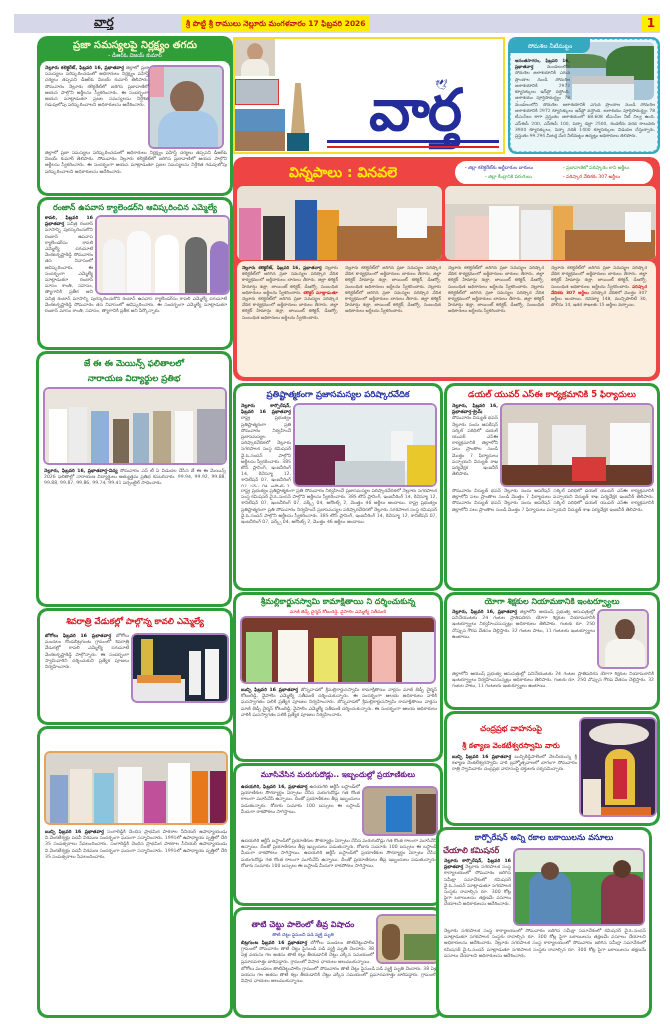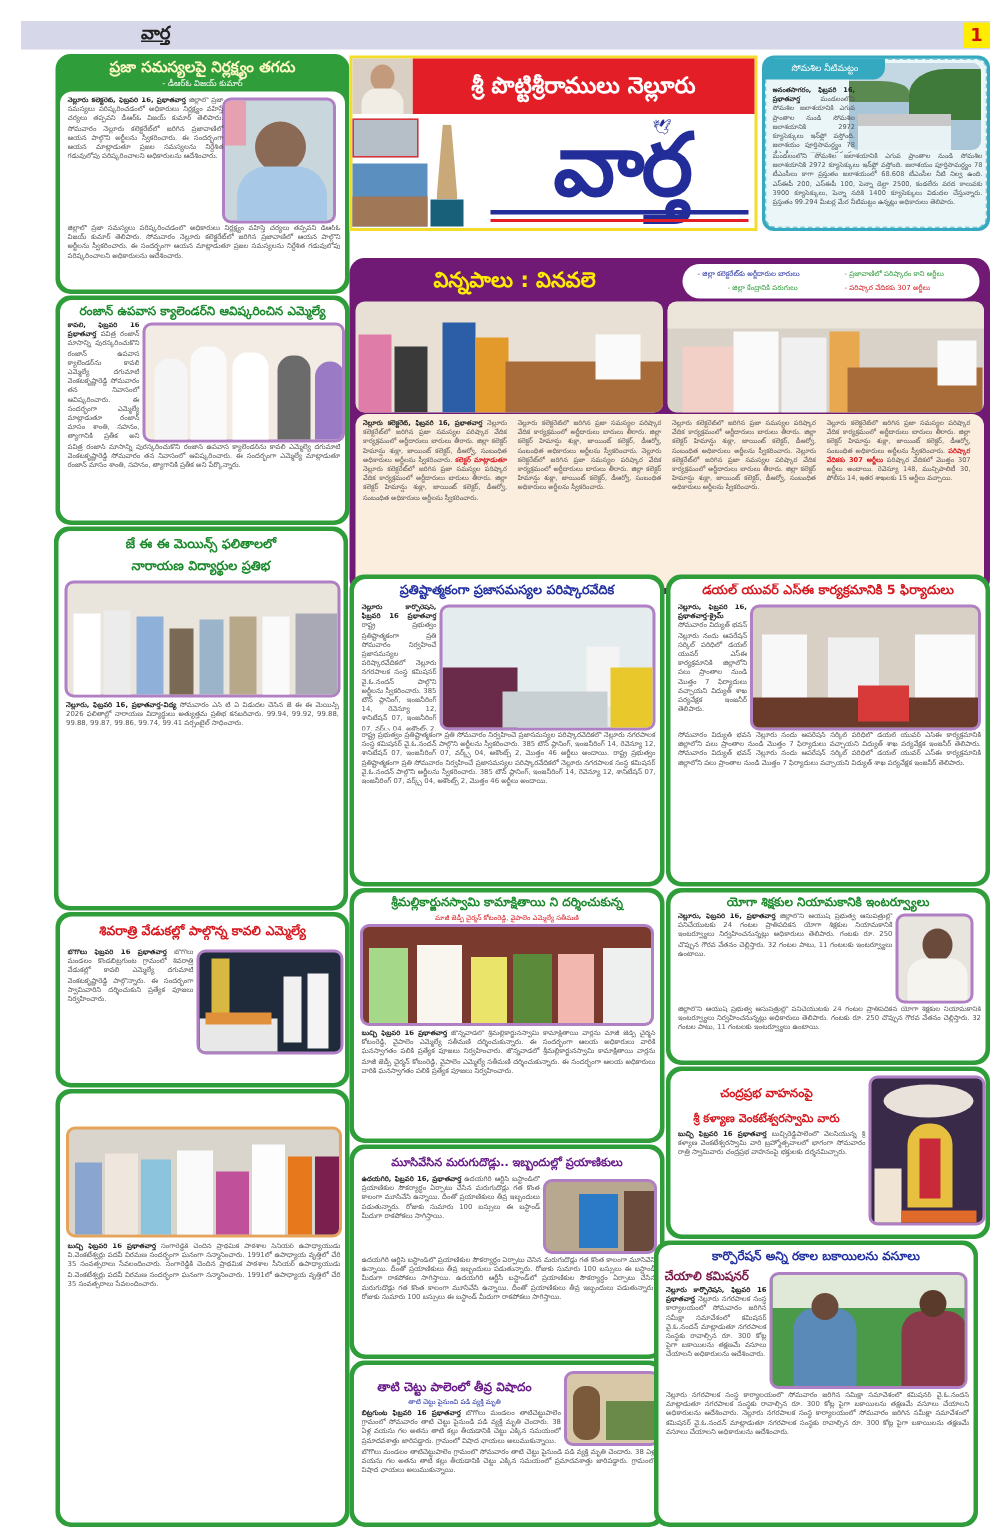--- a/index.html
+++ b/index.html
@@ -44,33 +44,34 @@
   .mast .dove { position: absolute; left: 200px; top: 40px; font-size: 10px; color: #232d99; }
   .mast .rule1 { position: absolute; left: 92px; right: 4px; bottom: 9px; height: 3px; background: #232d99; }
   .mast .rule2 { position: absolute; left: 92px; right: 4px; bottom: 4px; height: 2px; background: #e41e26; }
 
   
   .dambox { position: absolute; left: 494px; top: 23px; width: 152px; height: 117px; background: #35a9bf; border-radius: 8px; }
   .dambox .inner { position: absolute; left: 2px; top: 2px; right: 2px; bottom: 2px; background: #eaf6f8; border-radius: 7px; border: 1px dashed #7fc9d6; }
   .dambox .tab { position: absolute; left: 2px; top: 2px; width: 80px; height: 14px; background: #35a9bf; border-radius: 6px 0 8px 0; color: #fff; font-size: 6px; text-align: center; line-height: 14px; }
 
   
-  .redfeat { position: absolute; left: 219px; top: 158px; width: 427px; height: 224px; background: #701a75; border-radius: 10px; }
+  .redfeat { position: absolute; left: 219px; top: 143px; width: 427px; height: 224px; background: #ef4444; border-radius: 10px; }
   .redfeat .title { position: absolute; left: 10px; top: 4px; width: 200px; color: #ffec00; font-size: 14px; font-weight: bold; text-align: center; line-height: 22px; }
   .redfeat .pill { position: absolute; left: 222px; top: 4px; width: 198px; height: 23px; background: #fff; border-radius: 12px; }
   .redfeat .pill span { position: absolute; font-size: 4.7px; }
   .redfeat .bodywrap { position: absolute; left: 4px; top: 104px; right: 4px; bottom: 4px; background: #fbeede; border-radius: 8px; }
 </style>
 </head>
 <body>
 
 <div class="page">
 
   <div class="topbar">
     <span class="paper-name">వార్త</span>
+    <span class="dateline">శ్రీ పొట్టి శ్రీ రాములు నెల్లూరు మంగళవారం 17 ఫిబ్రవరి 2026</span>
     <span class="pagenum">1</span>
   </div>
 
   <div class="gbox" style="left:23px;top:22px;width:196px;height:160px;">
     <div class="hd white" style="top:3px;font-size:10px;">ప్రజా సమస్యలపై నిర్లక్ష్యం తగదు</div>
     <div class="sub" style="top:16px;">- డీఆర్ఓ విజయ్ కుమార్</div>
     <div class="inner" style="top:25px;bottom:3px;">
       <div class="photo frame" style="right:6px;top:4px;width:76px;height:84px;background:#c9d6dc;">
         <div class="p" style="left:20px;top:14px;width:34px;height:34px;border-radius:50%;background:#8a6a55;"></div>
         <div class="p" style="left:8px;top:44px;width:60px;height:40px;border-radius:20px 20px 0 0;background:#a7c8e6;"></div>
@@ -138,21 +139,20 @@
         <div class="p" style="left:98px;top:28px;width:22px;height:44px;background:#c0509a;"></div>
         <div class="p" style="left:122px;top:10px;width:22px;height:62px;background:#fdfdfd;"></div>
         <div class="p" style="left:146px;top:18px;width:16px;height:54px;background:#e8781c;"></div>
         <div class="p" style="left:164px;top:18px;width:18px;height:54px;background:#7a1f4e;"></div>
       </div>
       <div class="txt" style="left:5px;top:100px;width:182px;height:183px;"><b>బుచ్చి ఫిబ్రవరి 16 ప్రభాతవార్త</b> <span>సంగారెడ్డికి చెందిన ప్రాథమిక పాఠశాల సీనియర్ ఉపాధ్యాయుడు వి.వెంకటేశ్వర్లు పదవీ విరమణ సందర్భంగా ఘనంగా సన్మానించారు. 1991లో ఉపాధ్యాయ వృత్తిలో చేరి 35 సంవత్సరాలు సేవలందించారు.</span> <span>సంగారెడ్డికి చెందిన ప్రాథమిక పాఠశాల సీనియర్ ఉపాధ్యాయుడు వి.వెంకటేశ్వర్లు పదవీ విరమణ సందర్భంగా ఘనంగా సన్మానించారు. 1991లో ఉపాధ్యాయ వృత్తిలో చేరి 35 సంవత్సరాలు సేవలందించారు.</span></div>
     </div>
   </div>
 
   <div class="mast">
-    <div class="redbar">శ్రీ పొట్టిశ్రీరాములు నెల్లూరు</div>
     <div style="position:absolute;left:0;top:0;width:40px;height:37px;background:#d9cfc2;">
       <div style="position:absolute;left:12px;top:4px;width:16px;height:18px;border-radius:50%;background:#c49a7c;"></div>
       <div style="position:absolute;left:6px;top:20px;width:28px;height:17px;background:#f1ede4;border-radius:10px 10px 0 0;"></div>
     </div>
     <div style="position:absolute;left:0;top:40px;width:44px;height:26px;background:#b6bec8;border:1px solid #e1323a;"></div>
     <div style="position:absolute;left:0;top:70px;width:50px;height:42px;background:#5a8fc0;">
       <div style="position:absolute;left:0;top:22px;width:50px;height:20px;background:#a07858;"></div>
     </div>
     <div style="position:absolute;left:52px;top:44px;width:22px;height:68px;">
       <div style="position:absolute;left:4px;top:0;width:14px;height:50px;background:#c9a87a;clip-path:polygon(30% 0,70% 0,100% 100%,0 100%);"></div>

